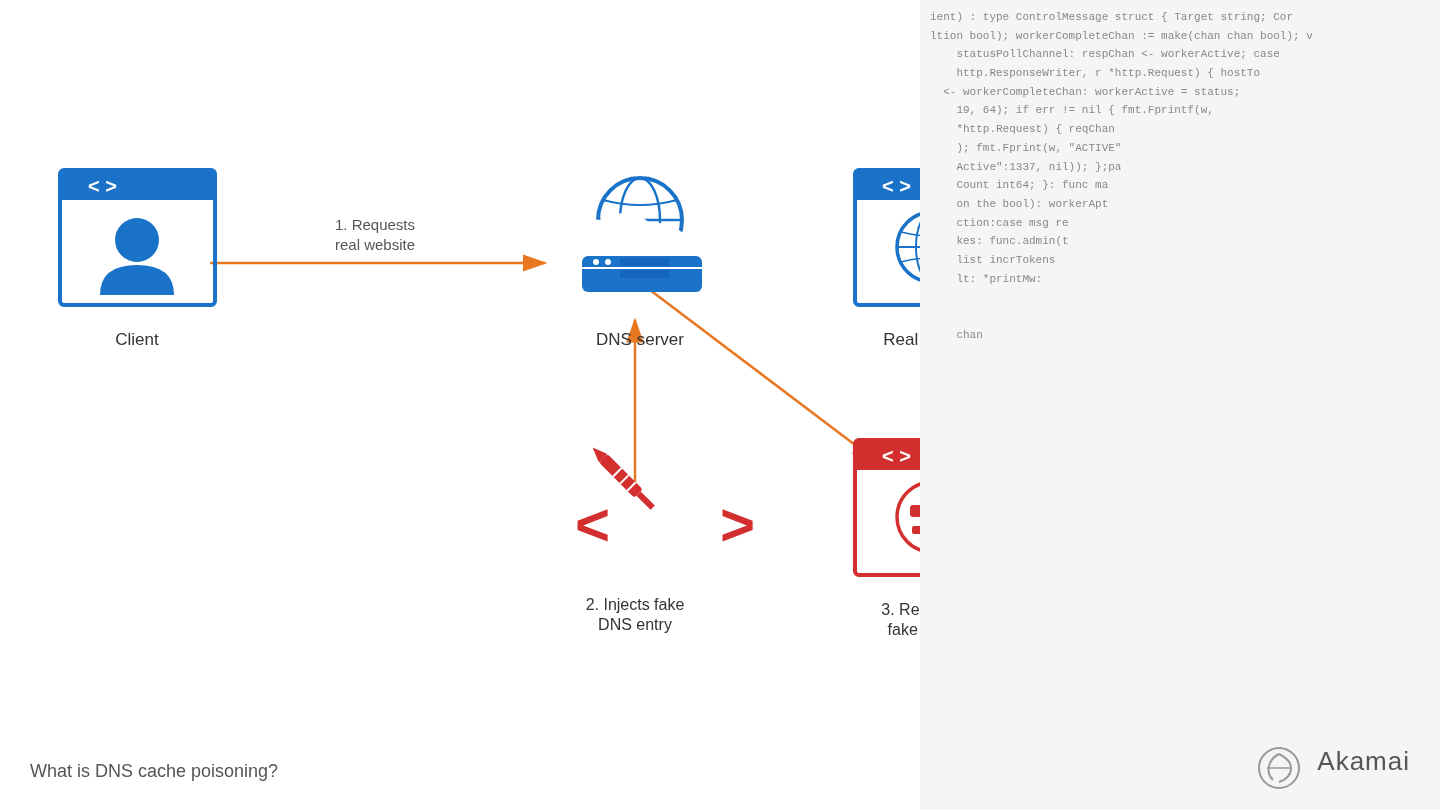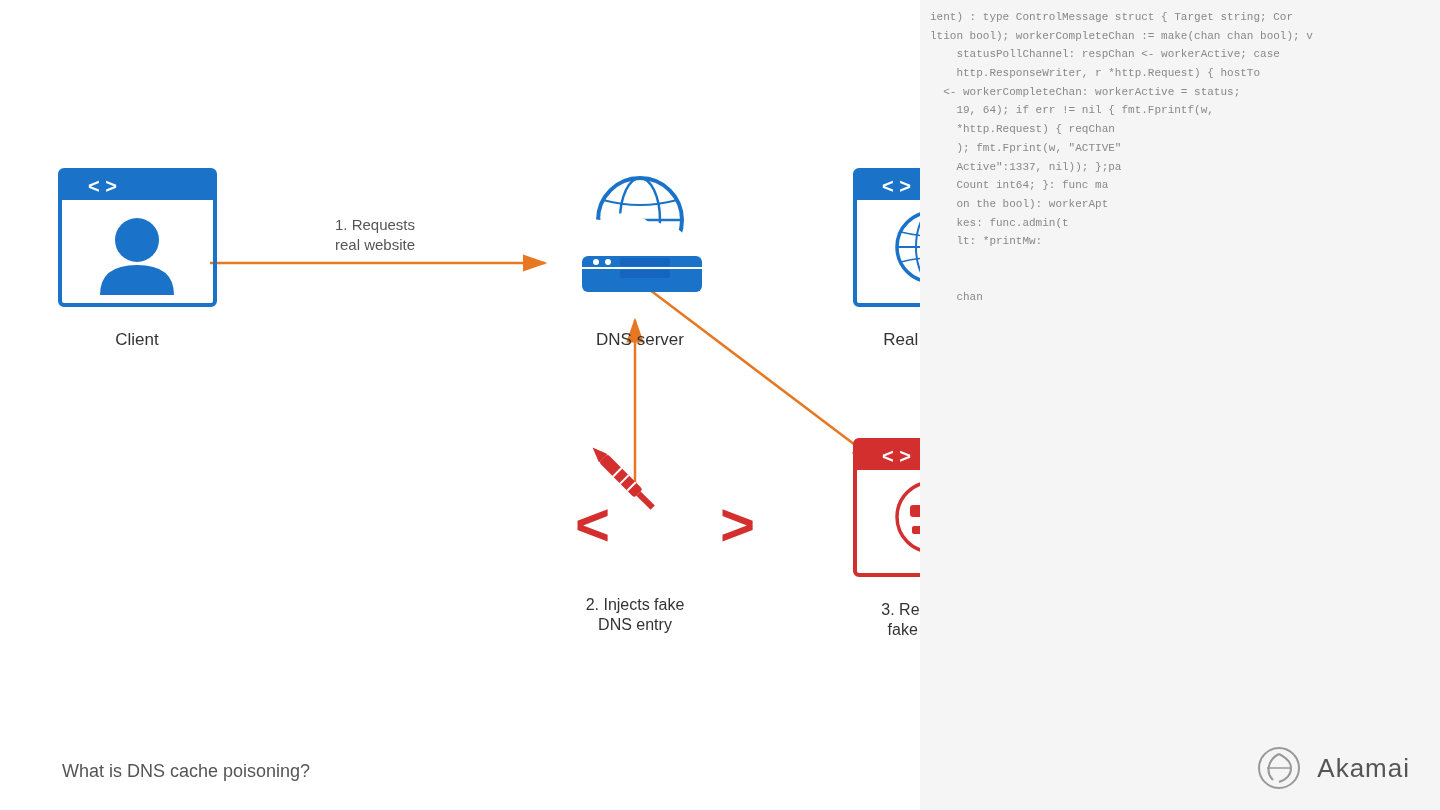--- a/index.html
+++ b/index.html
@@ -37,30 +37,28 @@
       height: 810px;
     }
 
     
     .bottom-title {
       position: absolute;
       bottom: 28px;
       left: 30px;
       font-size: 18px;
       color: #555;
-      margin-left: 32px;
     }
 
     
     .akamai-logo {
       position: absolute;
       bottom: 20px;
       right: 30px;
       display: flex;
-      align-items: center;
       gap: 16px;
     }
 
     .akamai-circle {
       width: 44px;
       height: 44px;
     }
 
     .akamai-text {
       font-size: 26px;
@@ -77,21 +75,23 @@
   <div>ltion bool); workerCompleteChan := make(chan chan bool); v</div>
   <div>&nbsp;&nbsp;&nbsp;&nbsp;statusPollChannel: respChan &lt;- workerActive; case</div>
   <div>&nbsp;&nbsp;&nbsp;&nbsp;http.ResponseWriter, r *http.Request) { hostTo</div>
   <div>&nbsp;&nbsp;&lt;- workerCompleteChan: workerActive = status;</div>
   <div>&nbsp;&nbsp;&nbsp;&nbsp;19, 64); if err != nil { fmt.Fprintf(w,</div>
   <div>&nbsp;&nbsp;&nbsp;&nbsp;*http.Request) { reqChan</div>
   <div>&nbsp;&nbsp;&nbsp;&nbsp;); fmt.Fprint(w, "ACTIVE"</div>
   <div>&nbsp;&nbsp;&nbsp;&nbsp;Active":1337, nil)); };pa</div>
   <div>&nbsp;&nbsp;&nbsp;&nbsp;Count int64; }: func ma</div>
   <div>&nbsp;&nbsp;&nbsp;&nbsp;on the bool): workerApt</div>
+  <div>&nbsp;&nbsp;&nbsp;&nbsp;ction:case msg re</div>
   <div>&nbsp;&nbsp;&nbsp;&nbsp;kes: func.admin(t</div>
+  <div>&nbsp;&nbsp;&nbsp;&nbsp;list incrTokens</div>
   <div>&nbsp;&nbsp;&nbsp;&nbsp;lt: *printMw:</div>
   <div>&nbsp;</div>
   <div>&nbsp;</div>
   <div>&nbsp;&nbsp;&nbsp;&nbsp;chan</div>
 </div>
 
 <svg class="diagram-svg" viewBox="0 0 920 810" xmlns="http://www.w3.org/2000/svg">
 
   <defs>
     <marker id="arrowOrange" markerWidth="10" markerHeight="7" refX="9" refY="3.5" orient="auto">

